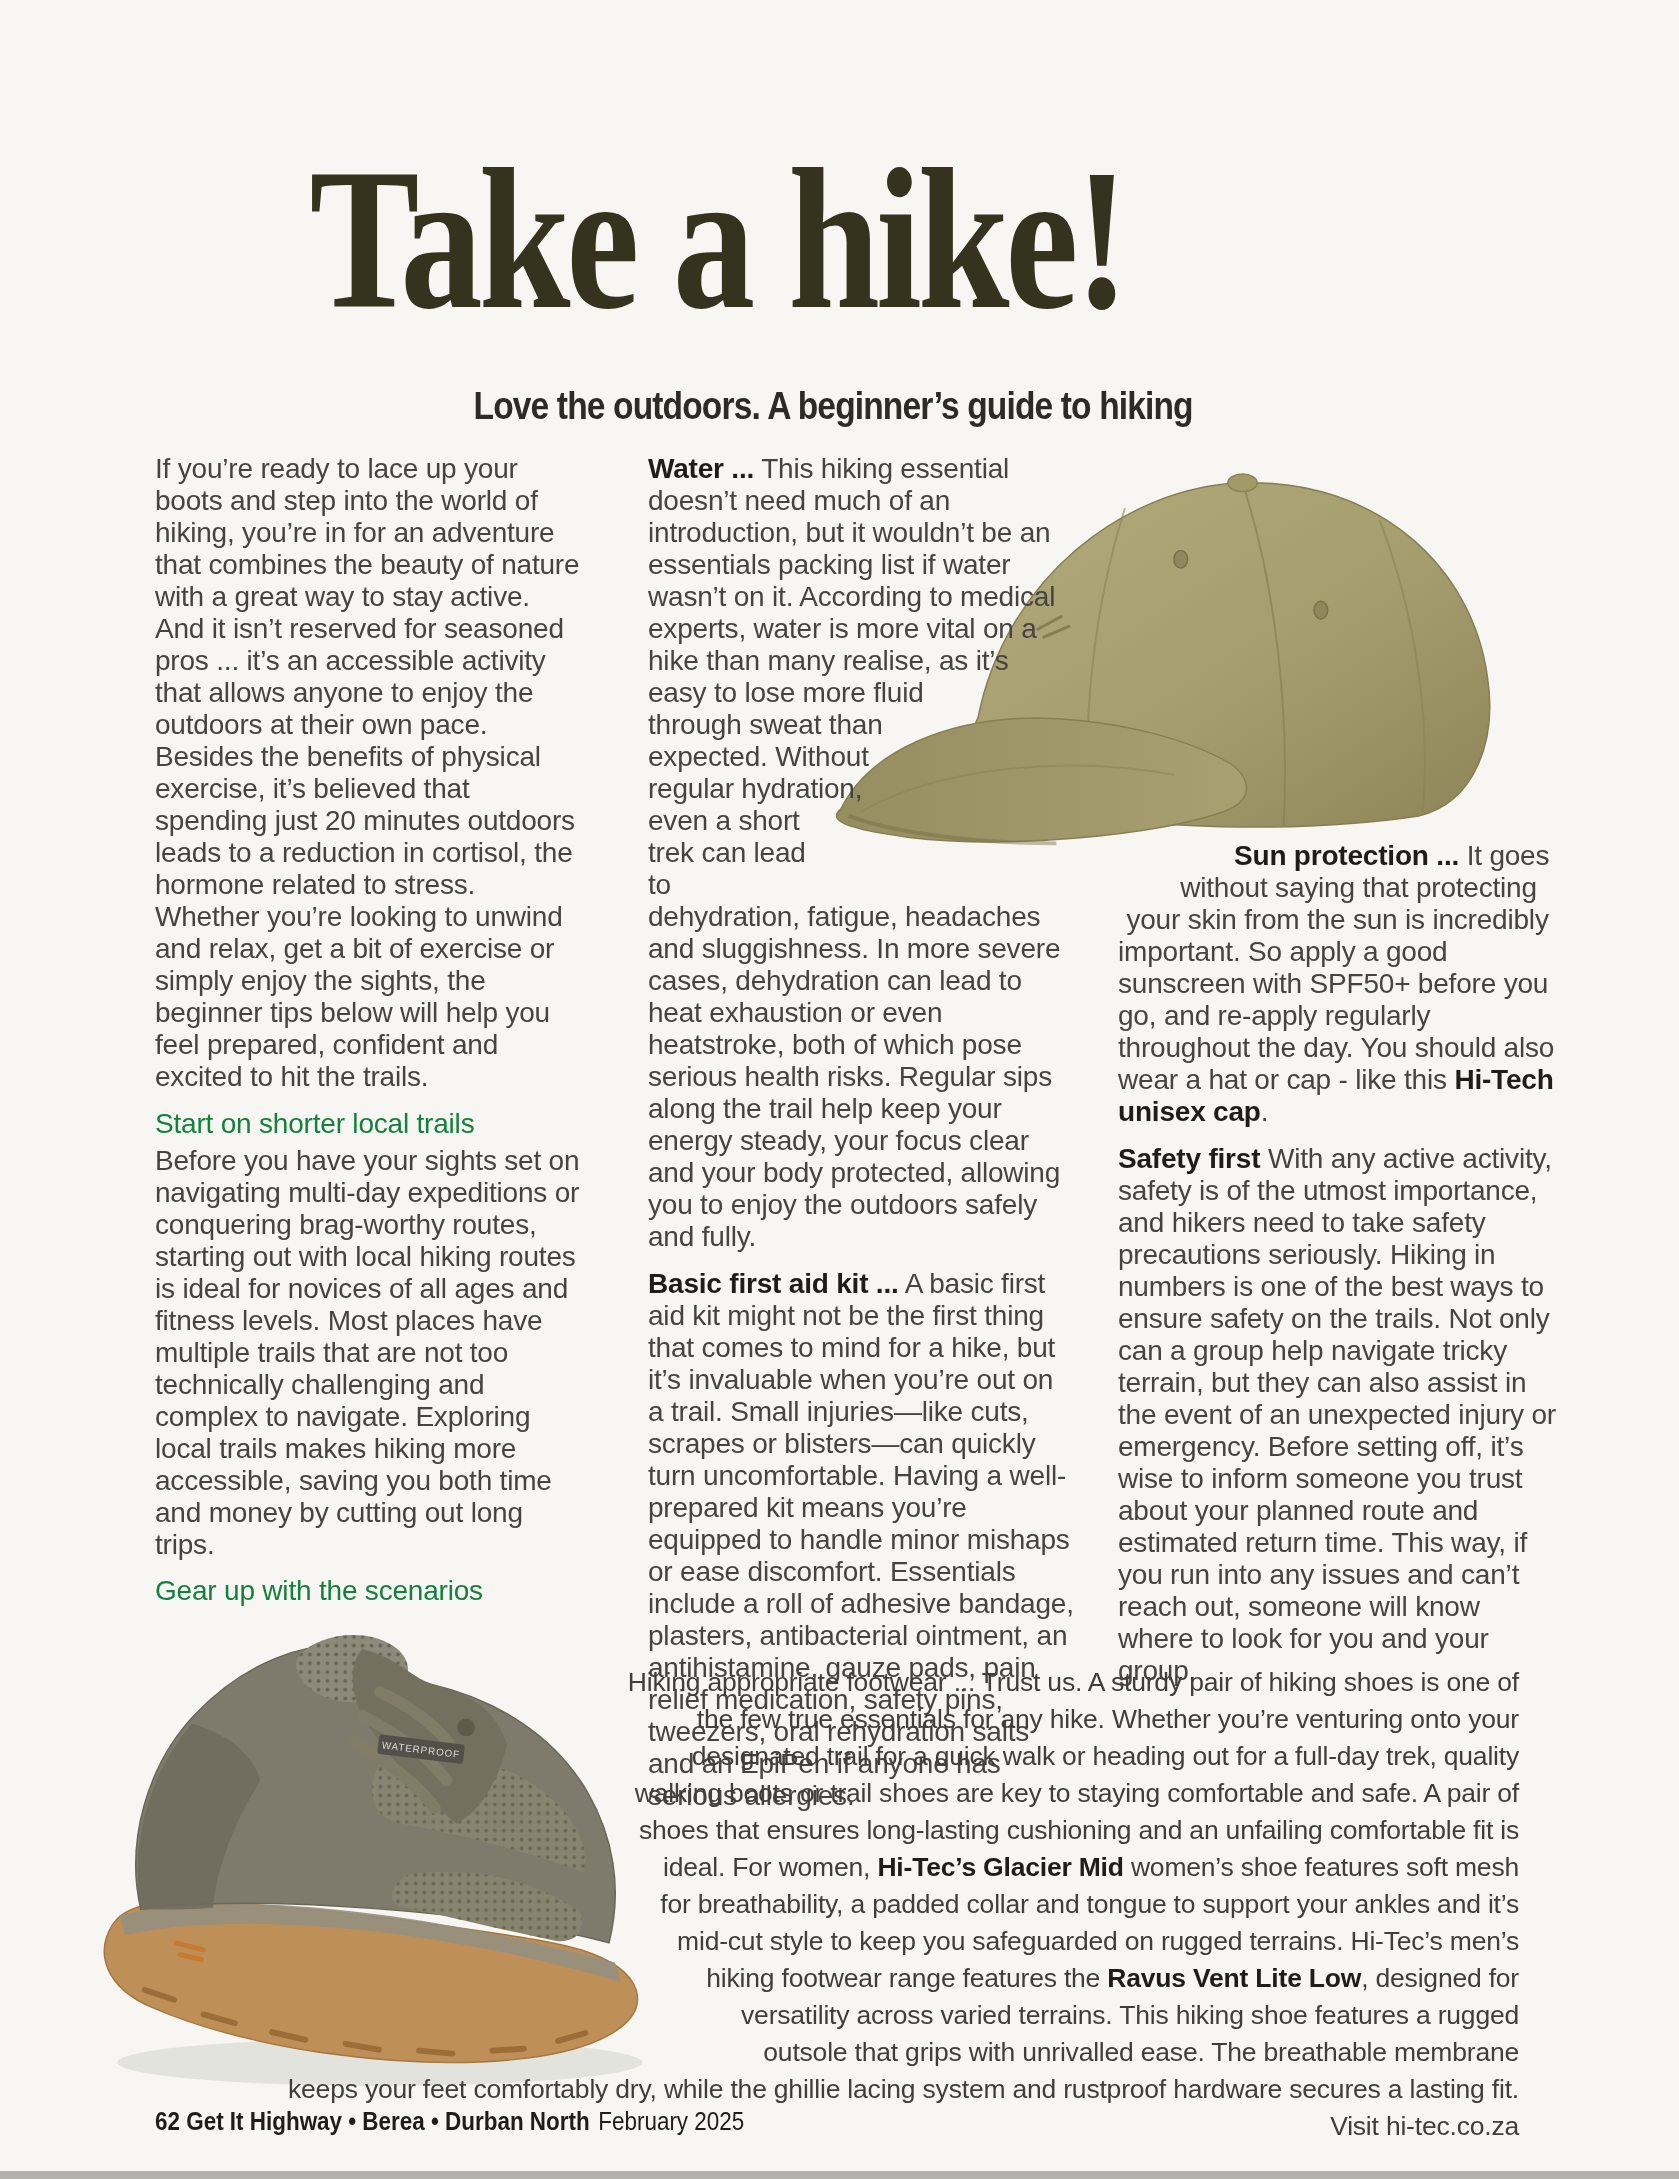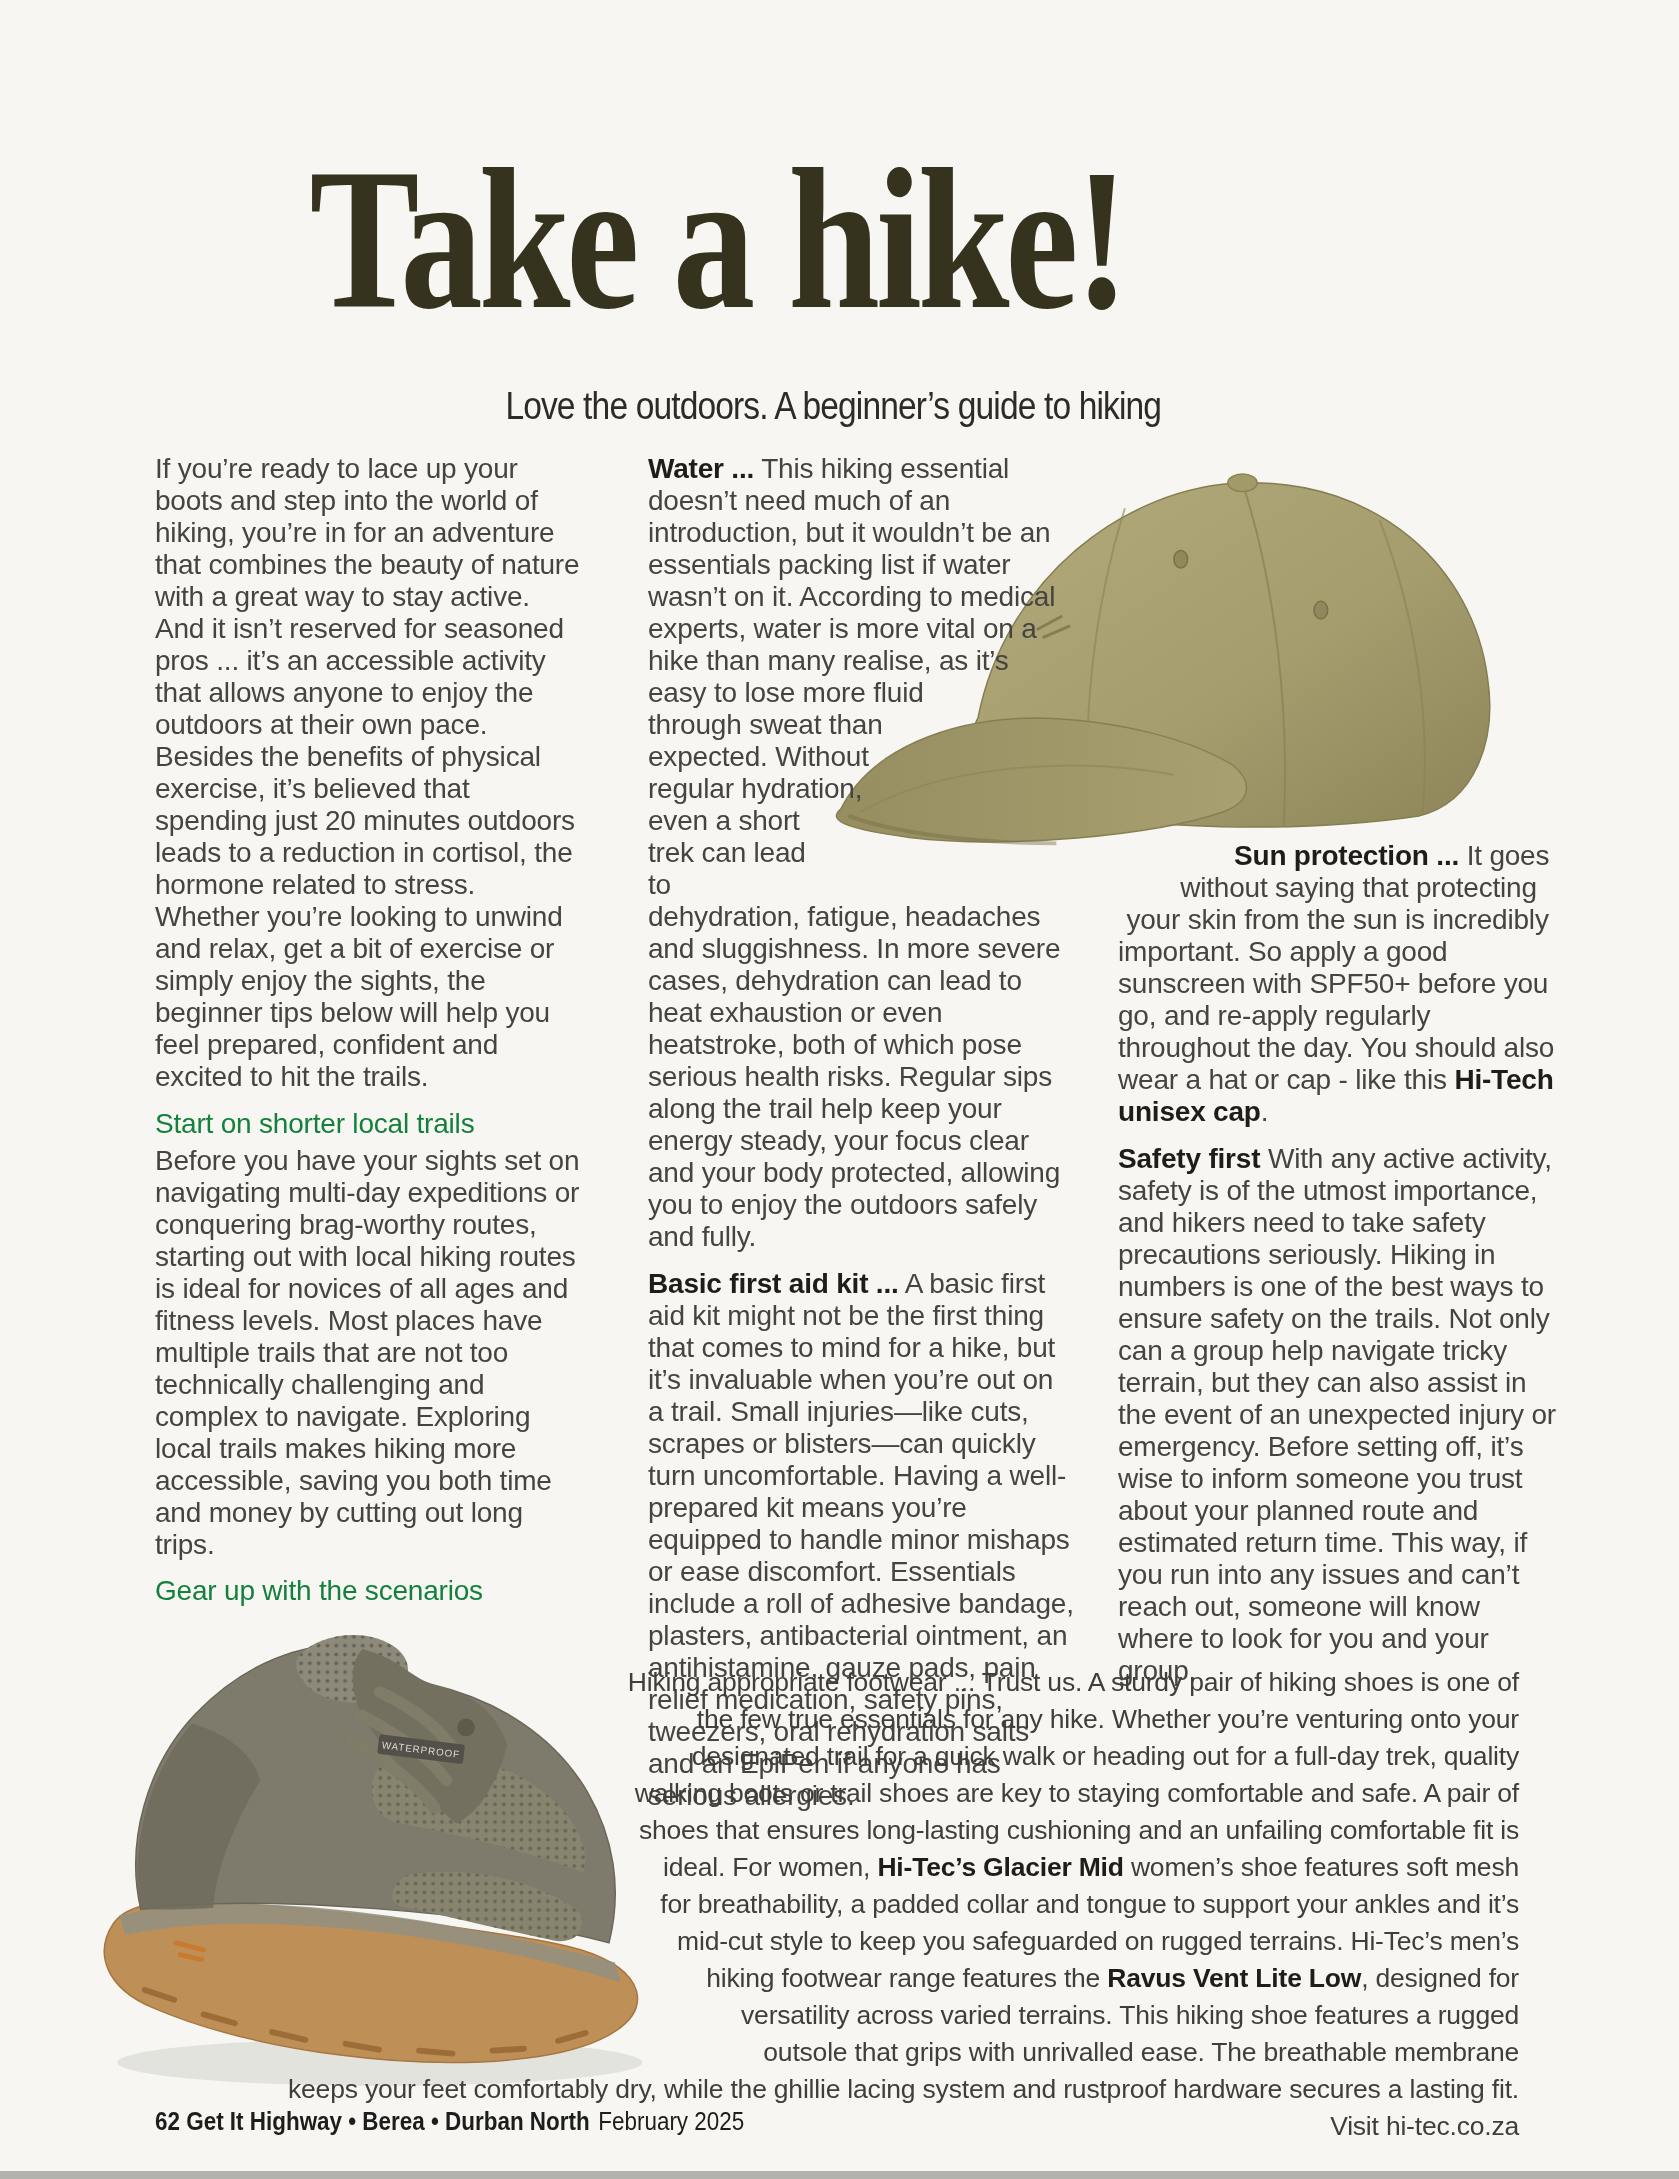--- a/index.html
+++ b/index.html
@@ -7,21 +7,21 @@
        font-family:"Liberation Sans",sans-serif;overflow:hidden;}
   .page{position:absolute;inset:0;}
 
   
   .title{position:absolute;top:139px;left:0;right:245px;text-align:center;
          font-family:"Liberation Serif",serif;font-weight:bold;
          font-size:201px;line-height:1;color:#35321e;white-space:nowrap;}
   .title .squeeze{display:inline-block;transform:scaleX(.82);transform-origin:center;
          letter-spacing:-4.9px;}
   .subtitle{position:absolute;top:385px;left:16px;right:29px;text-align:center;
-         font-size:39px;line-height:1.1;color:#2c2b26;white-space:nowrap;}
+         font-size:39px;line-height:1.1;color:#2c2b26;white-space:nowrap;font-weight:bold;}
   .subtitle .squeeze{display:inline-block;transform:scaleX(.86);transform-origin:center;
          letter-spacing:-1px;}
 
   
   .col{position:absolute;top:453px;width:427px;font-size:28px;line-height:32px;
        letter-spacing:-0.2px;color:#454440;}
   .col p{margin:0 0 14.7px 0;}
   .col b{color:#1e1d18;}
   .col .h{font-weight:normal;color:#15803d;margin-bottom:0;}
   .col .h + p{margin-top:5px;}

